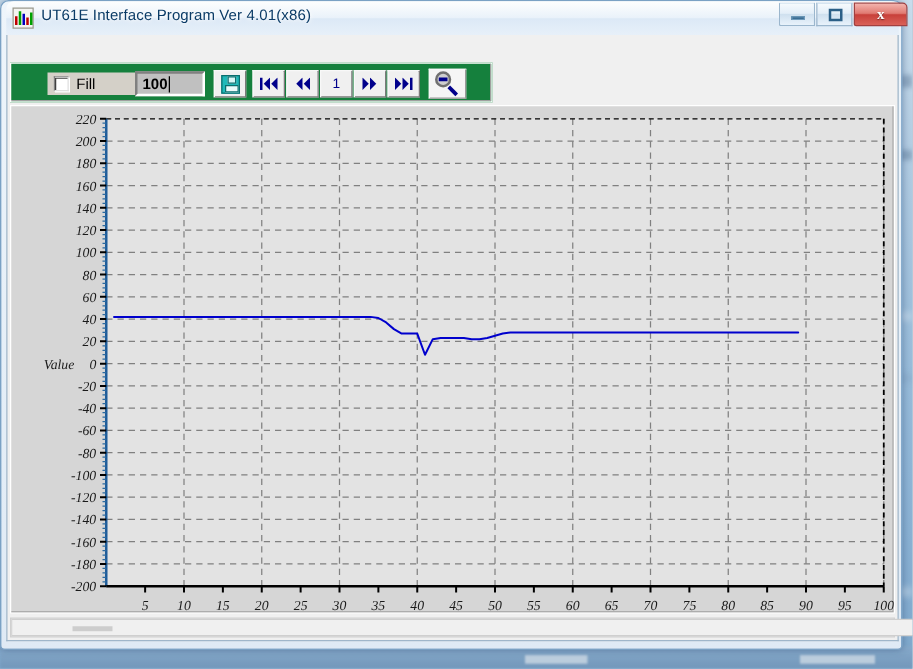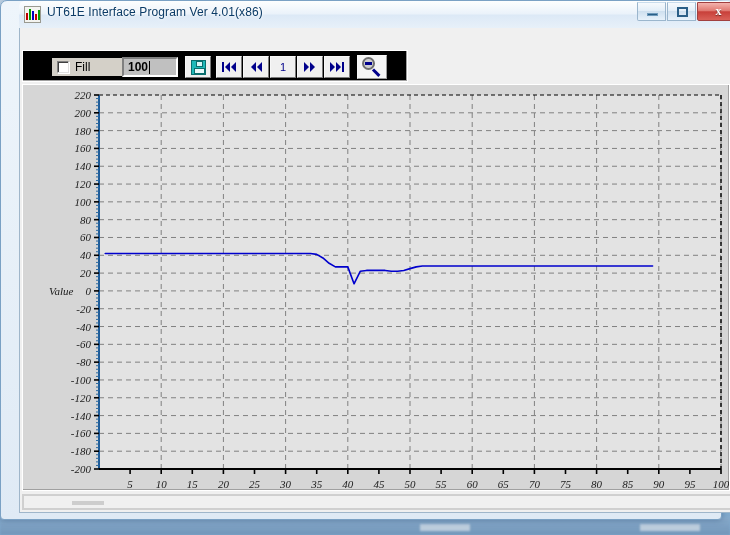--- a/index.html
+++ b/index.html
@@ -30,21 +30,21 @@
   #window{
     position:absolute;left:0;top:0;width:722px;height:520px;
     border-radius:7px 7px 4px 4px;
     background:linear-gradient(180deg,#eef5fb 0%,#dfeaf5 100%);
     border:1px solid #7aa1c4;
     box-shadow:0 0 6px rgba(40,70,110,.45);
     padding:1px;
     box-sizing:border-box;
   }
   #window-inner{
-    position:absolute;left:4px;top:0px;right:4px;bottom:4px;margin-left:14px;
+    position:absolute;left:4px;top:0px;right:4px;bottom:4px;
   }
   #titlebar{
     position:absolute;left:0;top:0;width:714px;height:27px;
     background:linear-gradient(180deg,#fdfefe 0%,#eaf2fa 48%,#dce9f6 52%,#e7f0f9 100%);
     border-radius:6px 6px 0 0;
   }
   #title-icon{
     position:absolute;left:5px;top:5px;width:17px;height:17px;
     background:#f4f4f0;border:1px solid #9a9a90;box-sizing:border-box;
   }
@@ -86,21 +86,21 @@
     display:flex;align-items:center;padding-left:8px;box-sizing:border-box;
   }
   .menu-item{
     font-size:12px;color:#111;padding:2px 10px 2px 8px;cursor:default;
     white-space:nowrap;
   }
   .menu-item u{text-decoration:underline;}
 
   #toolbar{
     position:absolute;left:2px;top:22px;width:386px;height:32px;
-    background:#000000;
+    background:#15803d;
     border:1px solid #ffffff;
     box-shadow:inset -1px -1px 0 #a0a0a0;
     box-sizing:border-box;
   }
   #chk-fill{
     position:absolute;left:29px;top:7px;width:74px;height:18px;
     background:#d4d0c8;display:flex;align-items:center;gap:6px;padding-left:5px;box-sizing:border-box;
   }
   #chk-fill .box{
     width:12px;height:12px;background:#ffffff;

